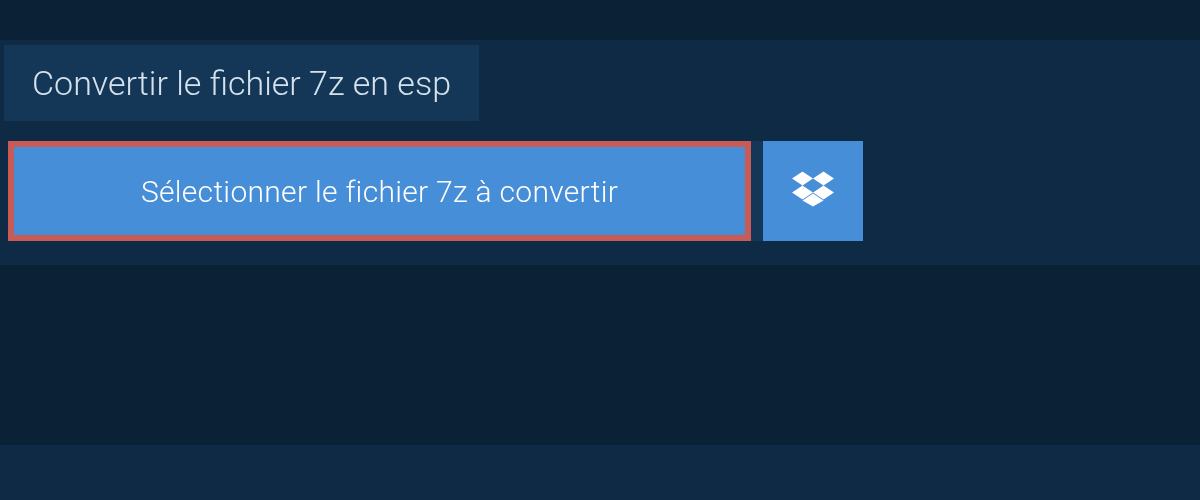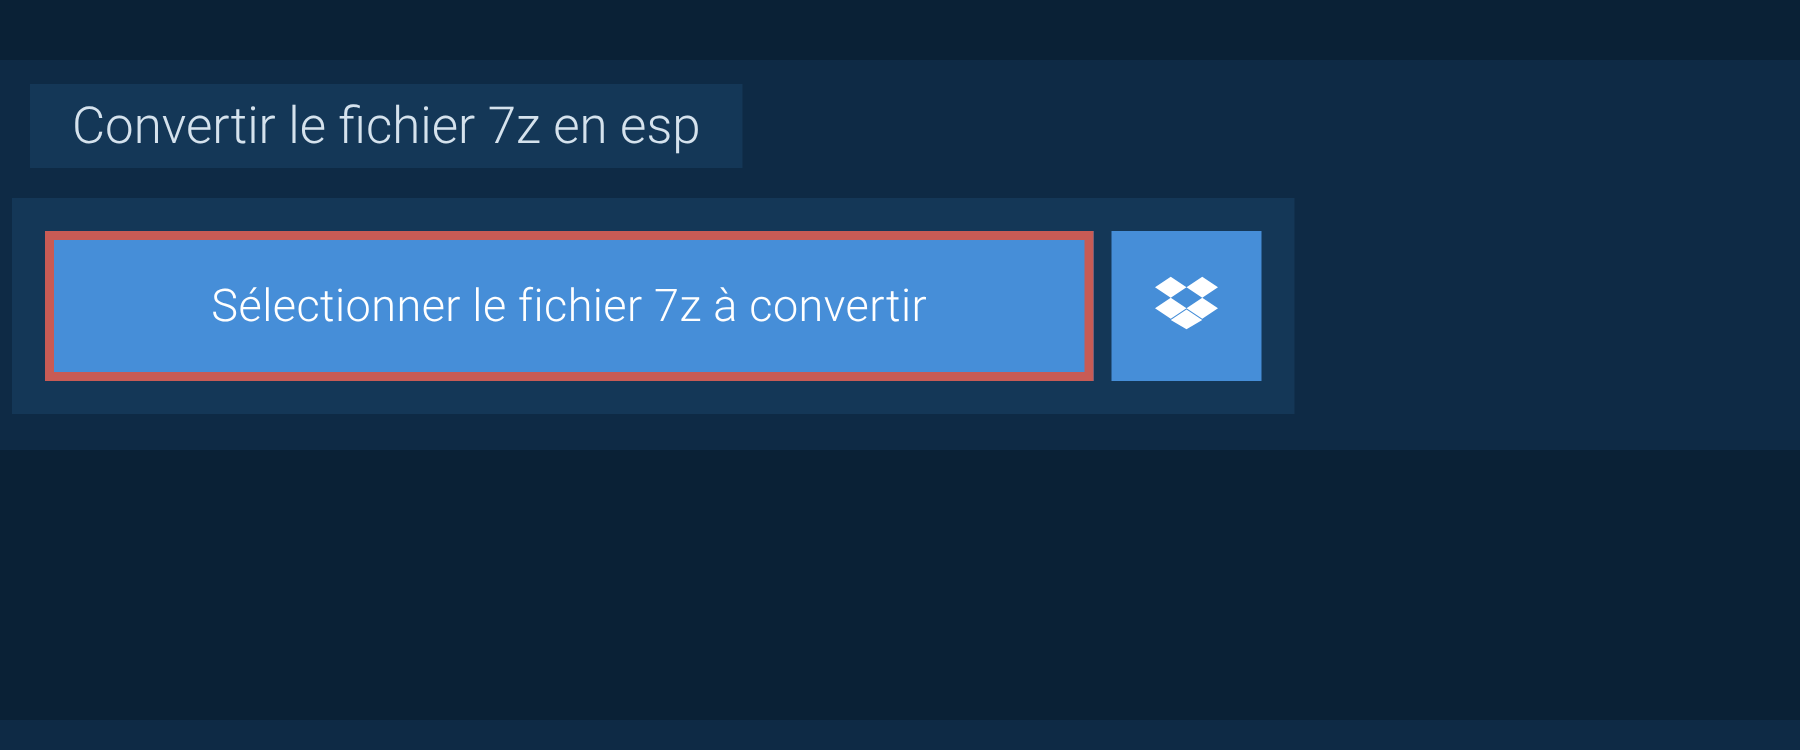--- a/index.html
+++ b/index.html
@@ -15,35 +15,34 @@
       overflow: hidden;
     }
     .top-band {
       background: #0a2136;
       height: 40px;
       width: 100%;
     }
     .title-tab {
       background: #143757;
       display: inline-block;
-      padding: 8px 28px;
-      margin-left: 20px;
+      padding: 18px 28px;
+      margin-left: 4px;
       margin-top: -40px;
       position: relative;
       top: 40px;
     }
     .title-tab-text {
       color: #d5e2ed;
       font-size: 34px;
       font-weight: 300;
     }
     .button-panel {
       background: #143757;
       margin: 60px 8px 0 8px;
-      padding: 22px;
       display: flex;
       gap: 12px;
       width: 855px;
       justify-content: space-between;
     }
     .select-file-button {
       border: 6px solid #c85b55;
       background: #468ed8;
       color: #ffffff;
       font-size: 30px;

